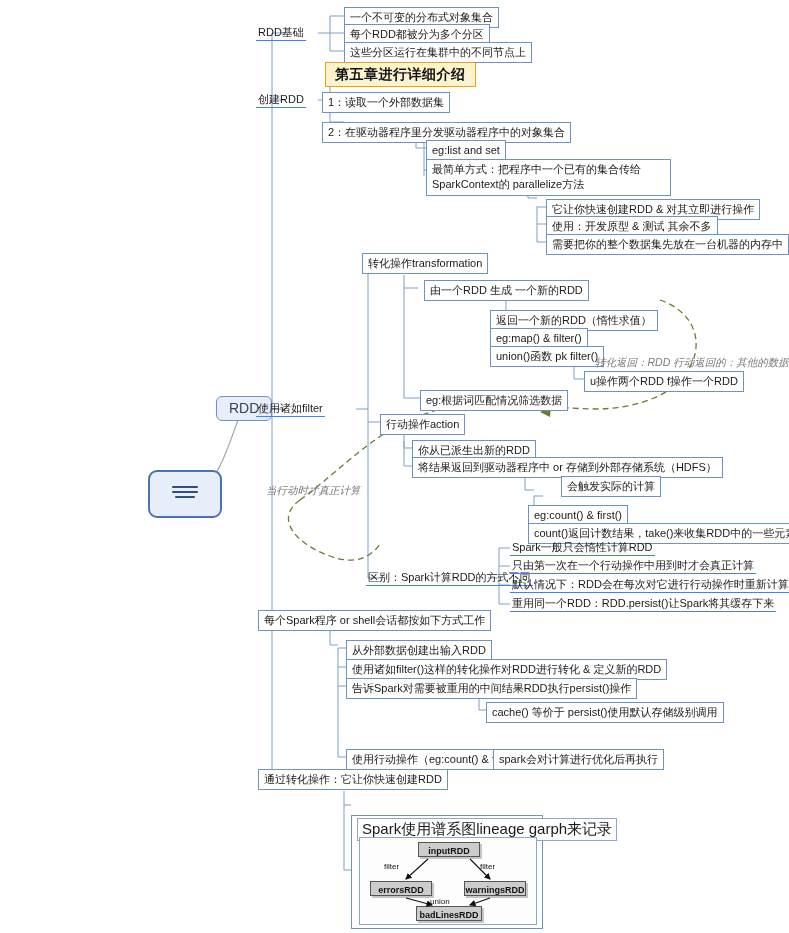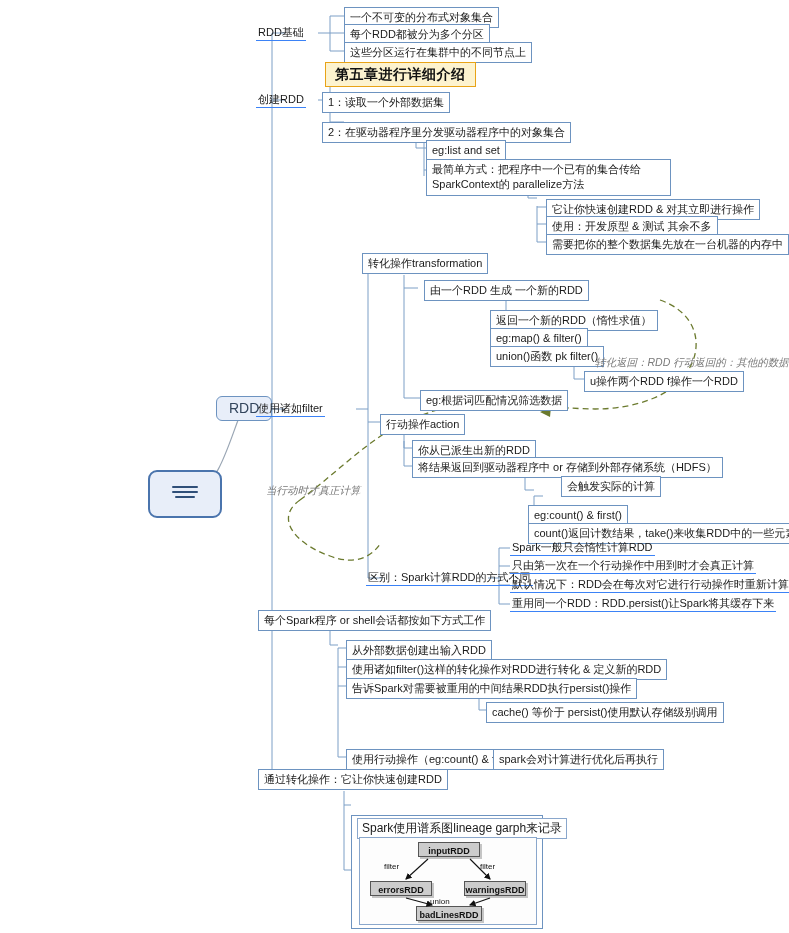--- a/index.html
+++ b/index.html
@@ -76,21 +76,21 @@
   .lineage{
     position:absolute;
     left:351px;top:815px;width:190px;height:112px;
     border:1px solid #6d93c0;background:#ffffff;z-index:3;
   }
   .lineage-inner{
     position:absolute;left:7px;top:21px;width:176px;height:86px;
     border:1px solid #8aa7cc;background:#fdfdfd;
   }
   .lg-title{
-    position:absolute;left:5px;top:2px;font-size:12px;color:#1a1a1a;
+    position:absolute;left:5px;top:2px;font-size:15px;color:#1a1a1a;
     border:1px solid #8aa7cc;background:#fff;padding:1px 4px;white-space:nowrap;
   }
   .rddbox{
     position:absolute;
     background:#cccccc;
     border:1px solid #555;
     font-size:9px;font-weight:bold;color:#111;
     text-align:center;
     box-shadow:2px 2px 0 rgba(0,0,0,.22);
     padding-top:3px;

